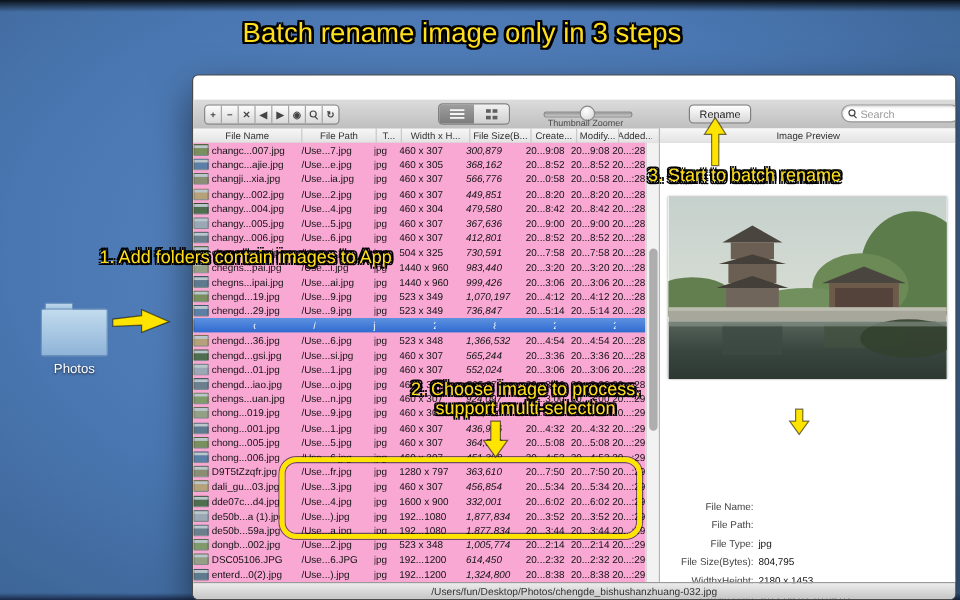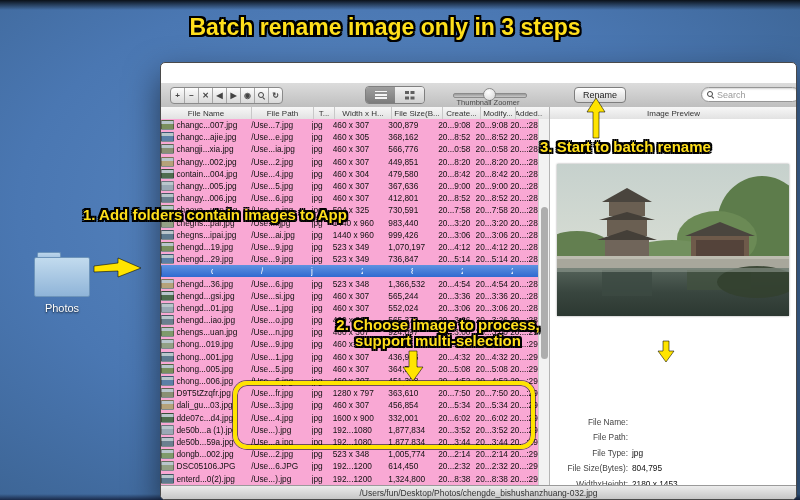--- a/index.html
+++ b/index.html
@@ -4,21 +4,21 @@
 <style>
   html,body{margin:0;padding:0;}
   #screen{position:relative;width:800px;height:500px;overflow:hidden;
     font-family:"Liberation Sans",sans-serif;
     background:radial-gradient(ellipse at 45% 42%, #5b89c4 0%, #4a77b2 55%, #3a618f 100%);}
   #screen::before{content:"";position:absolute;left:0;top:0;width:800px;height:10px;
     background:linear-gradient(180deg,rgba(0,0,0,.85),rgba(0,0,0,0));z-index:5;}
   #screen::after{content:"";position:absolute;left:0;bottom:0;width:800px;height:6px;
     background:linear-gradient(0deg,rgba(0,0,20,.6),rgba(0,0,0,0));z-index:5;}
 
-  .outline-text{color:#ffdf1b;font-weight:bold;
+  .outline-text{color:#ffdf1b;font-weight:normal;
     text-shadow:-2px -2px 0 #000,2px -2px 0 #000,-2px 2px 0 #000,2px 2px 0 #000,
     -2px 0 0 #000,2px 0 0 #000,0 -2px 0 #000,0 2px 0 #000;}
   #banner{position:absolute;left:150px;top:14px;width:470px;text-align:center;
     font-size:23px;letter-spacing:0;z-index:40;}
   .anno{position:absolute;z-index:40;font-size:15px;line-height:16px;}
   #anno1{left:83px;top:207px;width:290px;}
   #anno2{left:333px;top:317px;width:210px;text-align:center;}
   #anno3{left:540px;top:139px;width:190px;}
   #anno4{left:607px;top:321px;width:180px;font-size:14px;}
 
@@ -90,21 +90,21 @@
     border-bottom:1px solid #b5b5b5;border-left:1px solid #b5b5b5;}
 
   
   #tbody{position:absolute;left:0;top:56px;width:377px;height:366px;background:#f9a8d4;overflow:hidden;}
   .trow{display:flex;height:12.2px;align-items:center;font-size:8.3px;color:#111;white-space:nowrap;}
   .trow.sel{background:linear-gradient(#5e92e0,#2f6ad0);color:#fff;gap:48px;}
   .tcell{overflow:hidden;padding-right:2px;}
   .c-thumb{width:14px;display:flex;justify-content:center;}
   .thumb{width:11px;height:8px;border-radius:1px;border:0.5px solid rgba(0,0,0,.3);}
   .c-name{width:76px;}.c-path{width:61px;}.c-type{width:20px;}
-  .c-dims{width:56px;}.c-size{width:50px;}.c-create{width:37px;}.c-modify{width:34px;}.c-added{width:27px;}
+  .c-dims{width:56px;}.c-size{width:50px;font-style:italic;}.c-create{width:37px;}.c-modify{width:34px;}.c-added{width:27px;}
   .h-name{width:90px;}.h-path{width:61px;}.h-type{width:20px;}
   .h-dims{width:56px;}.h-size{width:50px;}.h-create{width:37px;}.h-modify{width:34px;}.h-added{width:27px;border-right:none;}
 
   #vscroll{position:absolute;left:377px;top:56px;width:11px;height:366px;background:#f2f2f2;border-left:1px solid #d0d0d0;}
   #vthumb{position:absolute;left:1.5px;top:88px;width:7px;height:152px;border-radius:4px;background:#aeaeae;}
 
   
   #preview{position:absolute;left:388px;top:56px;width:247px;height:366px;background:#fff;border-left:1px solid #b5b5b5;}
   #photo{position:absolute;left:7px;top:45px;width:232px;height:152px;box-shadow:0 0 2px rgba(0,0,0,.4);}
   .inforow{position:absolute;left:0;width:247px;height:14px;font-size:8.3px;color:#222;display:flex;}
@@ -230,21 +230,21 @@
           <div class="tcell c-dims">460 x 307</div>
           <div class="tcell c-size">449,851</div>
           <div class="tcell c-create">20...8:20</div>
           <div class="tcell c-modify">20...8:20</div>
           <div class="tcell c-added">20...:28</div>
         </div>
         <div class="trow">
           <div class="tcell c-thumb">
             <span class="thumb" style="background: linear-gradient(rgb(185, 198, 204) 0px, rgb(185, 198, 204) 35%, rgb(79, 109, 79) 35%, rgb(79, 109, 79) 100%);"></span>
           </div>
-          <div class="tcell c-name">contain...004.jpg</div>
+          <div class="tcell c-name">changy...004.jpg</div>
           <div class="tcell c-path">/Use...4.jpg</div>
           <div class="tcell c-type">jpg</div>
           <div class="tcell c-dims">460 x 304</div>
           <div class="tcell c-size">479,580</div>
           <div class="tcell c-create">20...8:42</div>
           <div class="tcell c-modify">20...8:42</div>
           <div class="tcell c-added">20...:28</div>
         </div>
         <div class="trow">
           <div class="tcell c-thumb">

